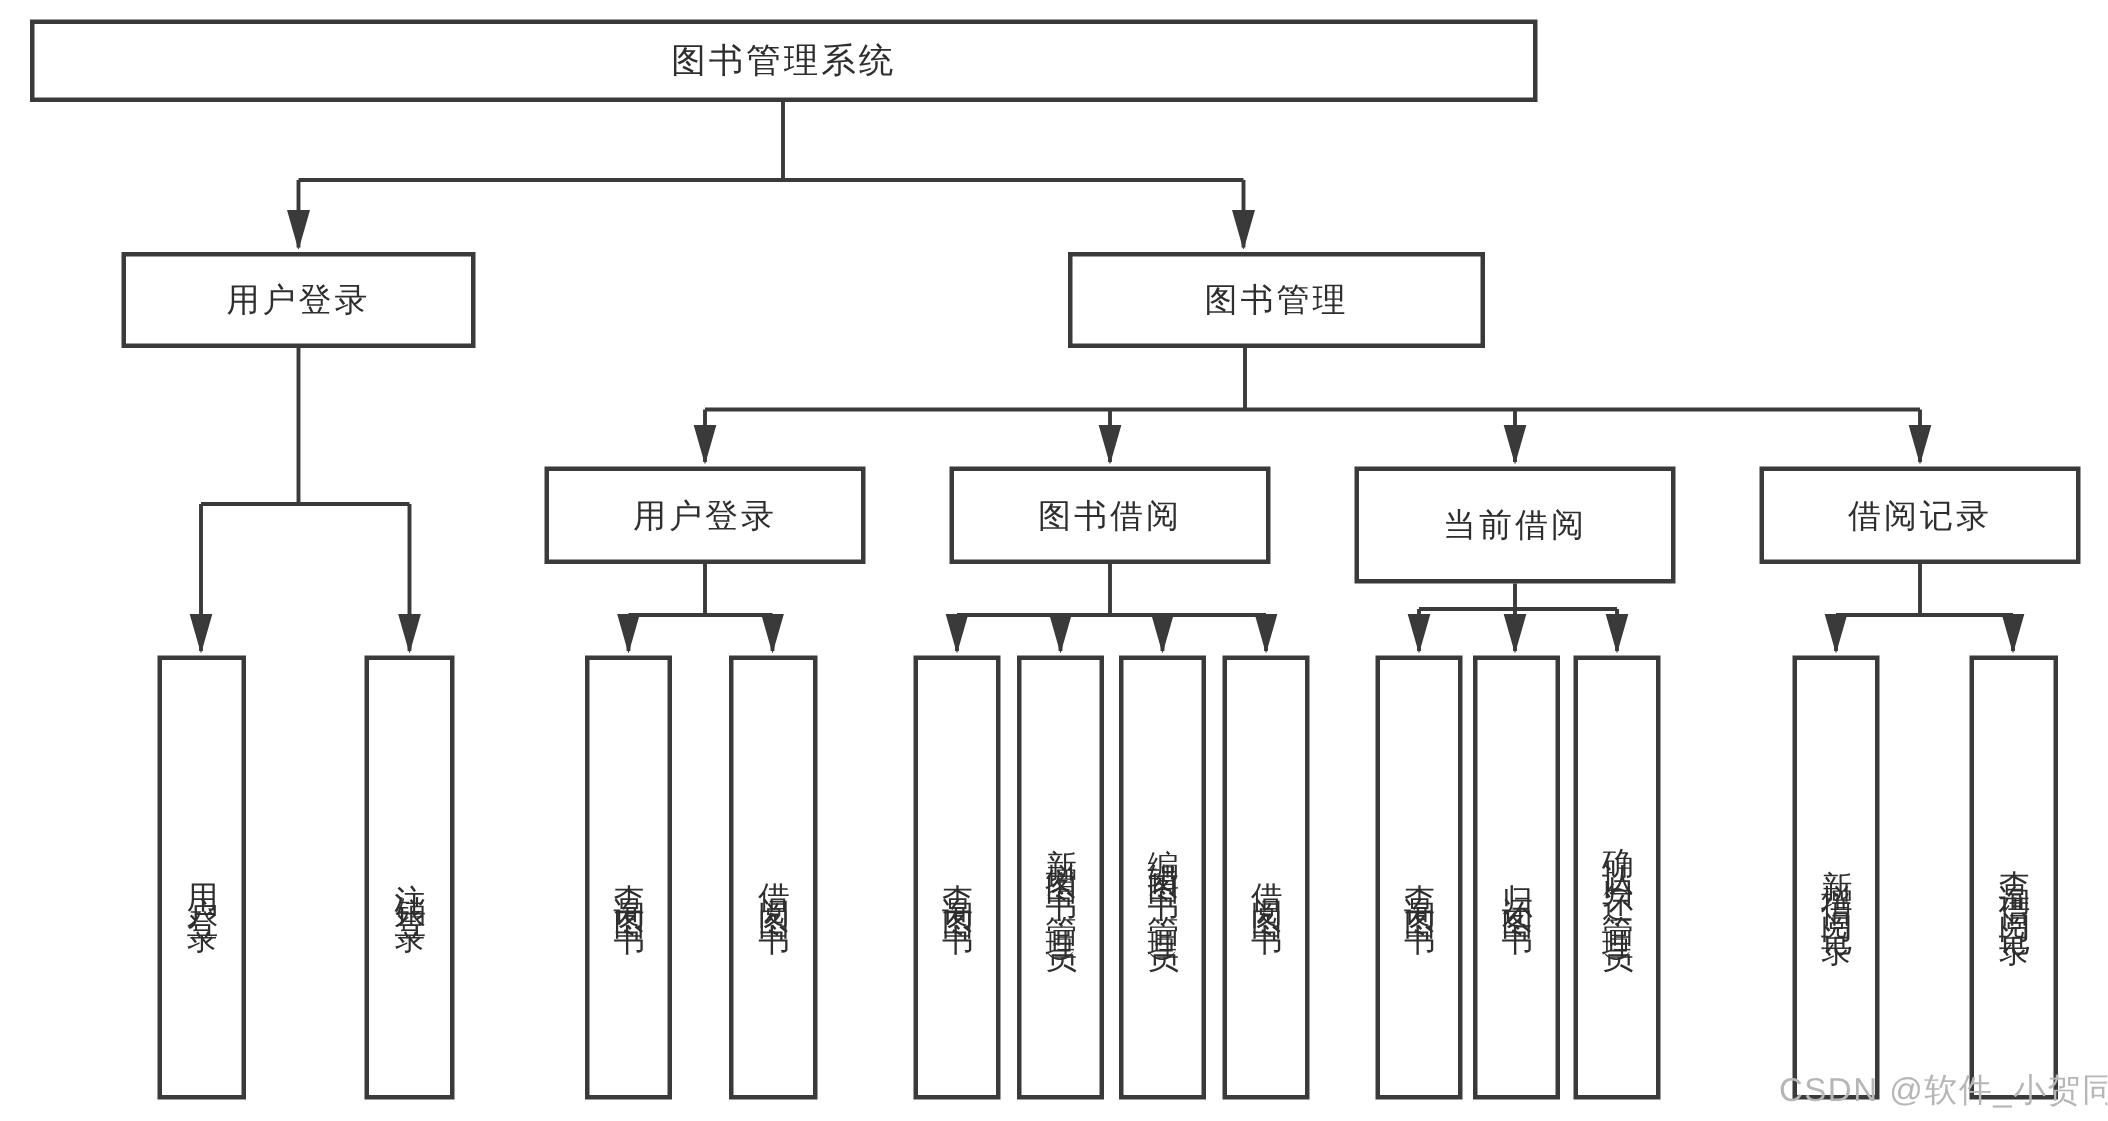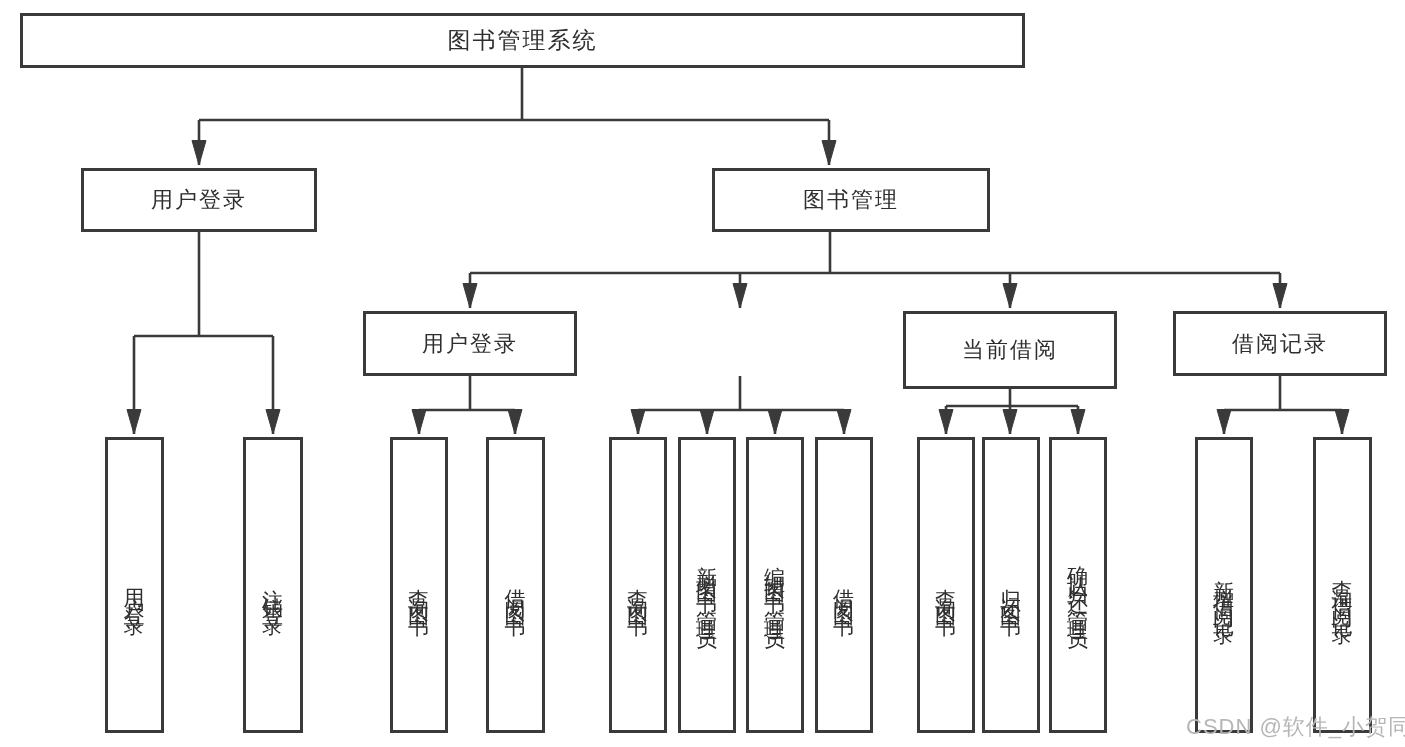--- a/index.html
+++ b/index.html
@@ -103,20 +103,21 @@
       <path d="M1342,410 V434" marker-end="url(#arw)"></path>
     </g>
   </svg>
 
   <div id="n-root" class="hbox">图书管理系统</div>
 
   <div id="n-user-login" class="hbox">用户登录</div>
   <div id="n-book-mgmt" class="hbox">图书管理</div>
 
   <div id="n-new-books" class="hbox">用户登录</div>
+  <div id="n-book-borrow" class="hbox">图书借阅</div>
   <div id="n-cur-borrow" class="hbox">当前借阅</div>
   <div id="n-borrow-rec" class="hbox">借阅记录</div>
 
   <div id="l-login" class="vbox">
     <span>用户登录</span>
   </div>
   <div id="l-logout" class="vbox">
     <span>注销登录</span>
   </div>
   <div id="l-nb-query" class="vbox">

